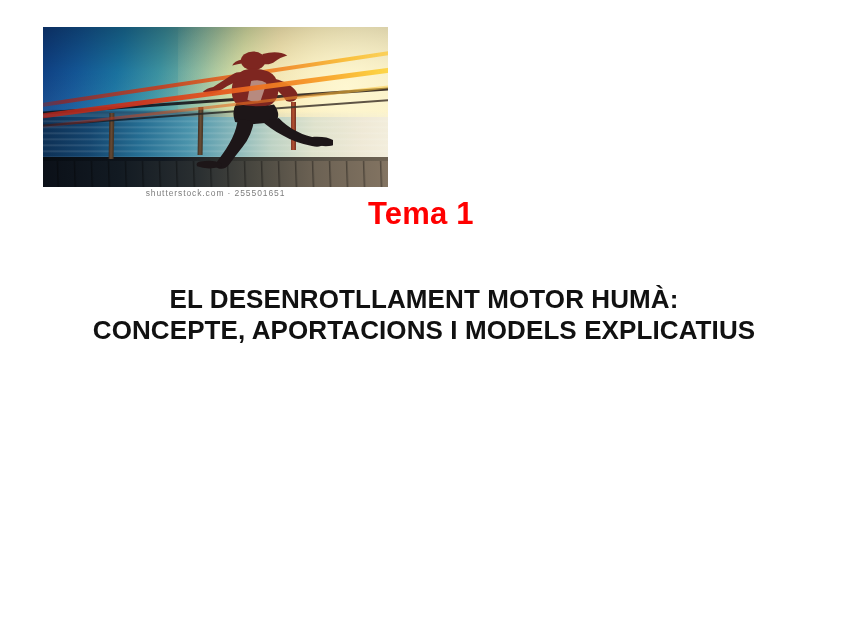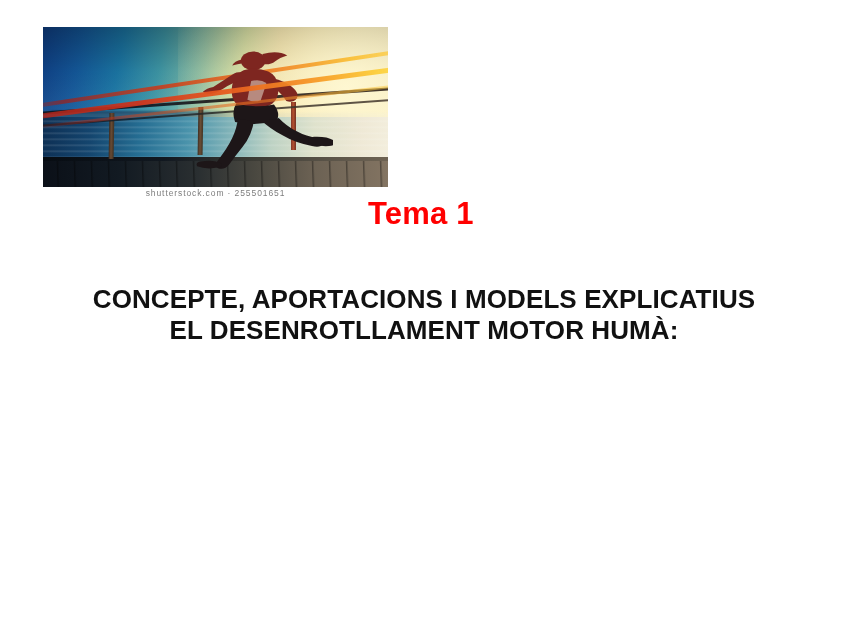--- a/index.html
+++ b/index.html
@@ -354,17 +354,17 @@
     </div>
 
     <div id="watermark-strip">
       <div id="watermark-text">shutterstock.com · 255501651</div>
     </div>
   </div>
 
   <div id="tema-label">Tema 1</div>
 
   <div id="main-title">
+    <span class="tline">EL DESENROTLLAMENT MOTOR HUMÀ:</span>
     <span class="tline">CONCEPTE, APORTACIONS I MODELS EXPLICATIUS</span>
-    <span class="tline">EL DESENROTLLAMENT MOTOR HUMÀ:</span>
   </div>
 
 </div>
 
 </body></html>

